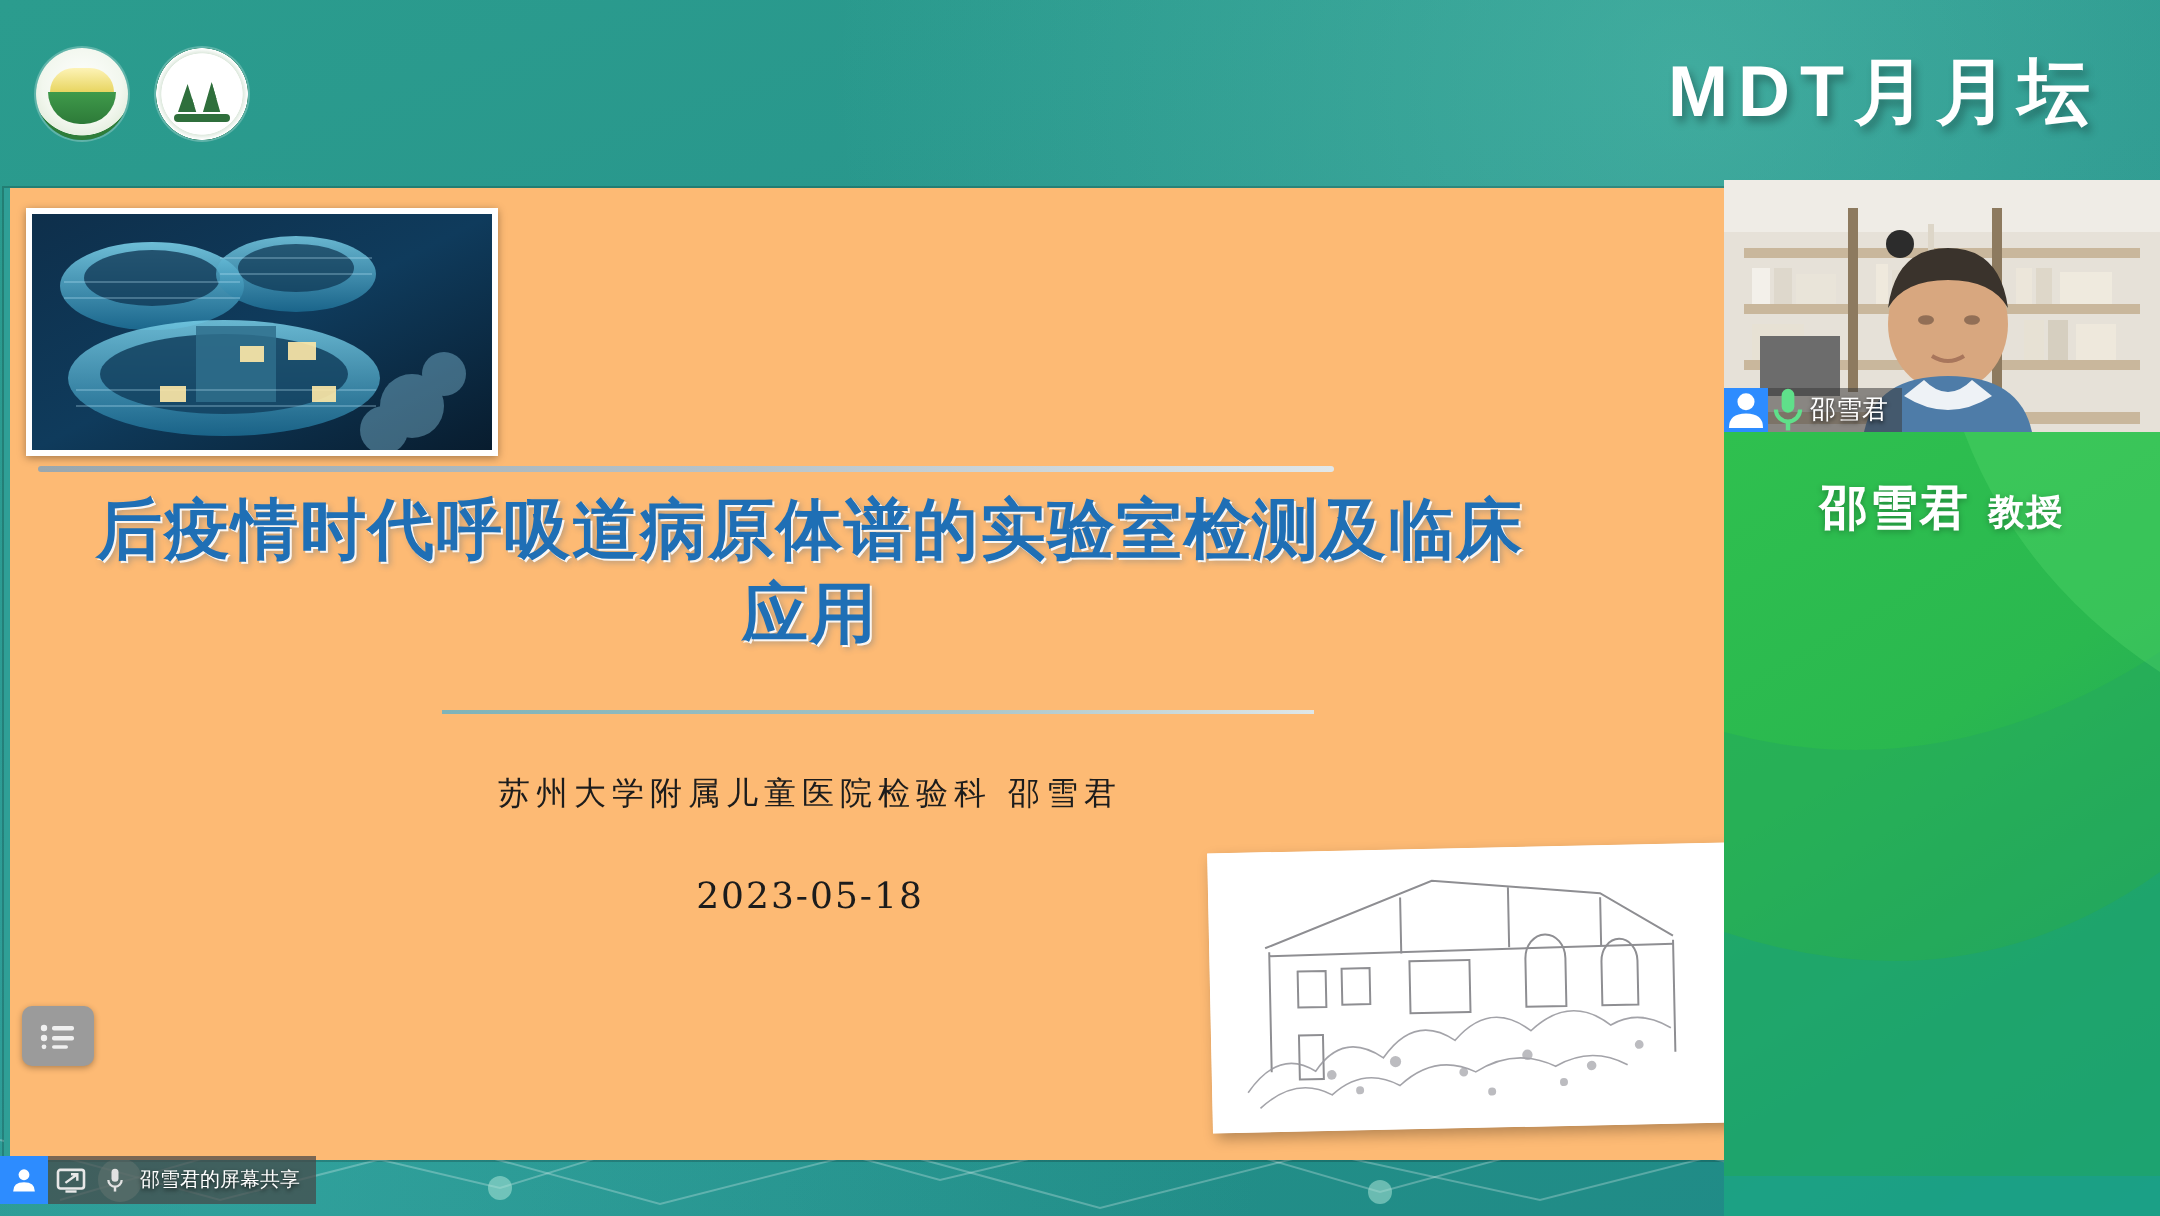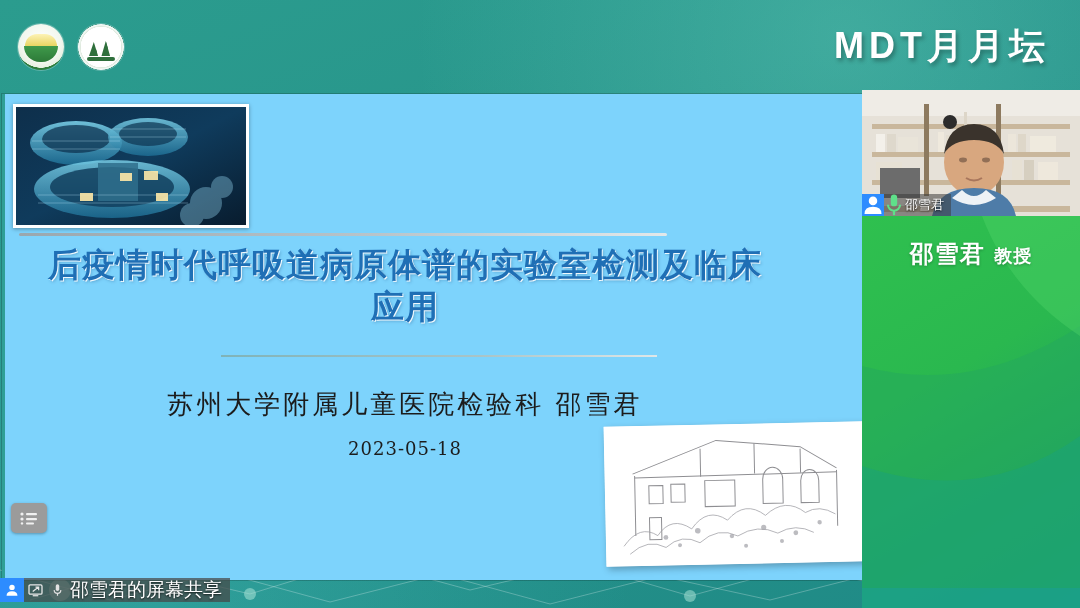--- a/index.html
+++ b/index.html
@@ -34,41 +34,41 @@
             conic-gradient(from 0deg at 70% 100%, #2f6f3c 0 20deg, transparent 20deg);
           clip-path:polygon(0 100%,20% 30%,38% 100%,52% 100%,70% 25%,88% 100%);
           background-color:#2f6f3c;}
   .logo-b:after{content:"";position:absolute;left:9px;bottom:9px;width:28px;height:4px;background:#2f6f3c;border-radius:2px;}
 
   .mdt-title{position:absolute;right:30px;top:22px;color:#ffffff;font-weight:bold;font-size:36px;
     letter-spacing:5px;text-shadow:2px 3px 4px rgba(0,0,0,.30);white-space:nowrap;
     font-family:"Liberation Sans","DejaVu Sans",sans-serif;}
 
   
-  .slide{position:absolute;left:2px;top:94px;width:860px;height:486px;background:#7dd3fc;
+  .slide{position:absolute;left:2px;top:94px;width:860px;height:486px;background:#fdba74;
     border-left:3px solid #2f9f96;box-shadow:0 0 0 1px rgba(0,0,0,.18);overflow:hidden;}
 
   .hospital-photo{position:absolute;left:8px;top:10px;width:230px;height:118px;
     border:3px solid #ffffff;box-shadow:0 1px 4px rgba(0,0,0,.35);overflow:hidden;
     background:linear-gradient(165deg,#0d2b45 0%,#113a57 35%,#0a2238 100%);}
   .hospital-photo svg{display:block;width:100%;height:100%;}
 
   .rule-top{position:absolute;left:14px;top:139px;width:648px;height:3px;
     background:linear-gradient(90deg,#9aa7ae 0%,#b8c4ca 55%,#e2e8ea 100%);border-radius:2px;}
 
   .slide-title{position:absolute;left:40px;top:150px;width:720px;text-align:center;
     color:#1f6fb5;font-weight:bold;font-size:33px;line-height:1.28;letter-spacing:1px;
     text-shadow:1px 1px 0 rgba(255,255,255,.9), 2px 2px 3px rgba(40,90,140,.30);
     font-family:"DejaVu Sans","Liberation Sans",sans-serif;}
 
   .rule-bottom{position:absolute;left:216px;top:261px;width:436px;height:2px;
     background:linear-gradient(90deg,#7fb3b8 0%,#a9c4c7 60%,#dfe7e8 100%);}
 
   .presenter{position:absolute;left:40px;top:293px;width:720px;text-align:center;
-    color:#1c1c1c;font-size:26px;letter-spacing:3px;
+    color:#1c1c1c;font-size:16px;letter-spacing:3px;
     font-family:"DejaVu Serif","Liberation Serif",serif;}
   .slide-date{position:absolute;left:40px;top:344px;width:720px;text-align:center;
     color:#1c1c1c;font-size:18px;letter-spacing:1px;
     font-family:"DejaVu Serif","Liberation Serif",serif;}
 
   .sketch{position:absolute;left:600px;top:330px;width:260px;height:140px;
     background:#ffffff;box-shadow:2px 3px 7px rgba(0,0,0,.28);transform:rotate(-1.2deg);overflow:hidden;}
   .sketch svg{display:block;width:100%;height:100%;}
 
   .slide-menu-btn{position:absolute;left:6px;top:409px;width:36px;height:30px;border-radius:5px;
@@ -96,21 +96,21 @@
     font-family:"DejaVu Sans","Liberation Sans",sans-serif;text-shadow:0 1px 3px rgba(0,0,0,.28);}
   .sp-line1{font-size:24px;font-weight:bold;line-height:1.35;letter-spacing:1px;}
   .sp-line1 .deg{font-size:18px;margin-top:20px;}
   .sp-line2{font-size:21px;line-height:1.35;letter-spacing:.5px;padding:0 6px;}
 
   
   .share-bar{position:absolute;left:0;bottom:6px;height:24px;display:flex;align-items:center;
     background:rgba(70,70,70,.72);}
   .sb-person{width:24px;height:24px;background:#2d8cff;display:flex;align-items:center;justify-content:center;}
   .sb-icon{width:22px;height:24px;display:flex;align-items:center;justify-content:center;}
-  .sb-label{color:#ffffff;font-size:19px;padding:0 8px 0 2px;white-space:nowrap;
+  .sb-label{color:#ffffff;font-size:10px;padding:0 8px 0 2px;white-space:nowrap;
     text-shadow:0 1px 2px rgba(0,0,0,.8);font-family:Liberation Sans, sans-serif;}
 </style>
 </head>
 <body>
 
 <div class="stage">
 
   <div class="backdrop">
     <div class="netpattern">
       <svg viewBox="0 0 1080 58" preserveAspectRatio="none">

